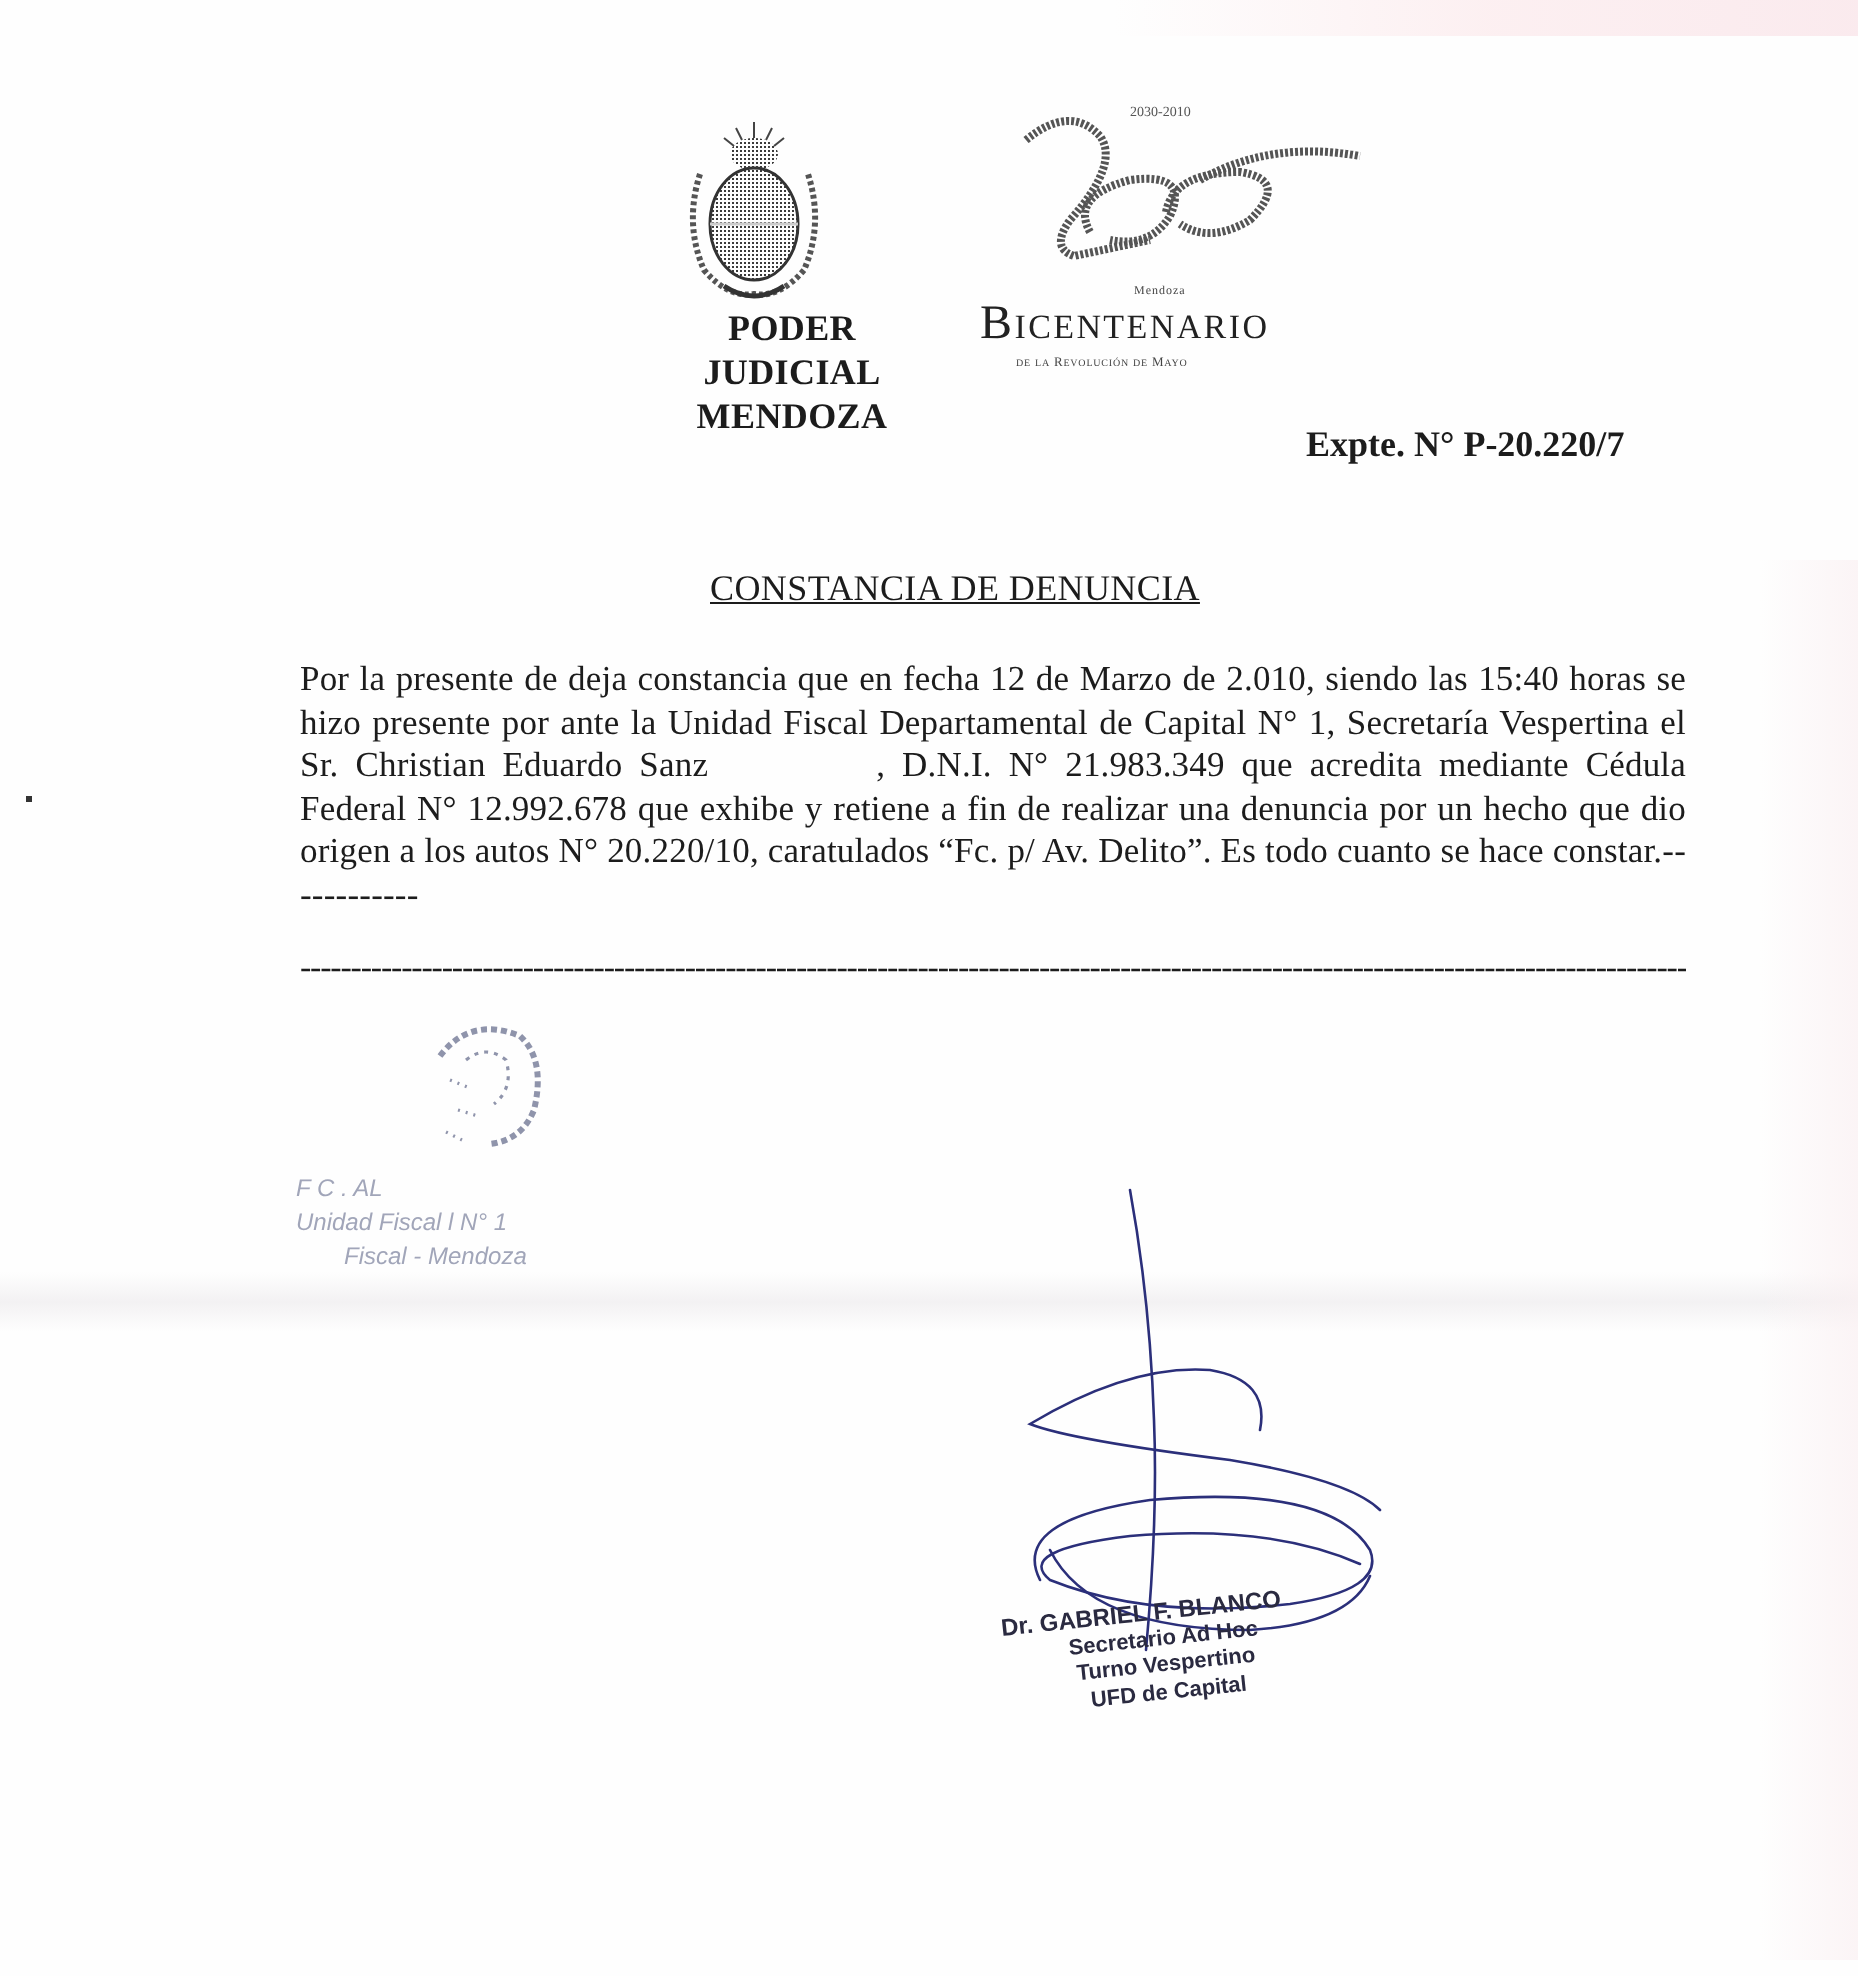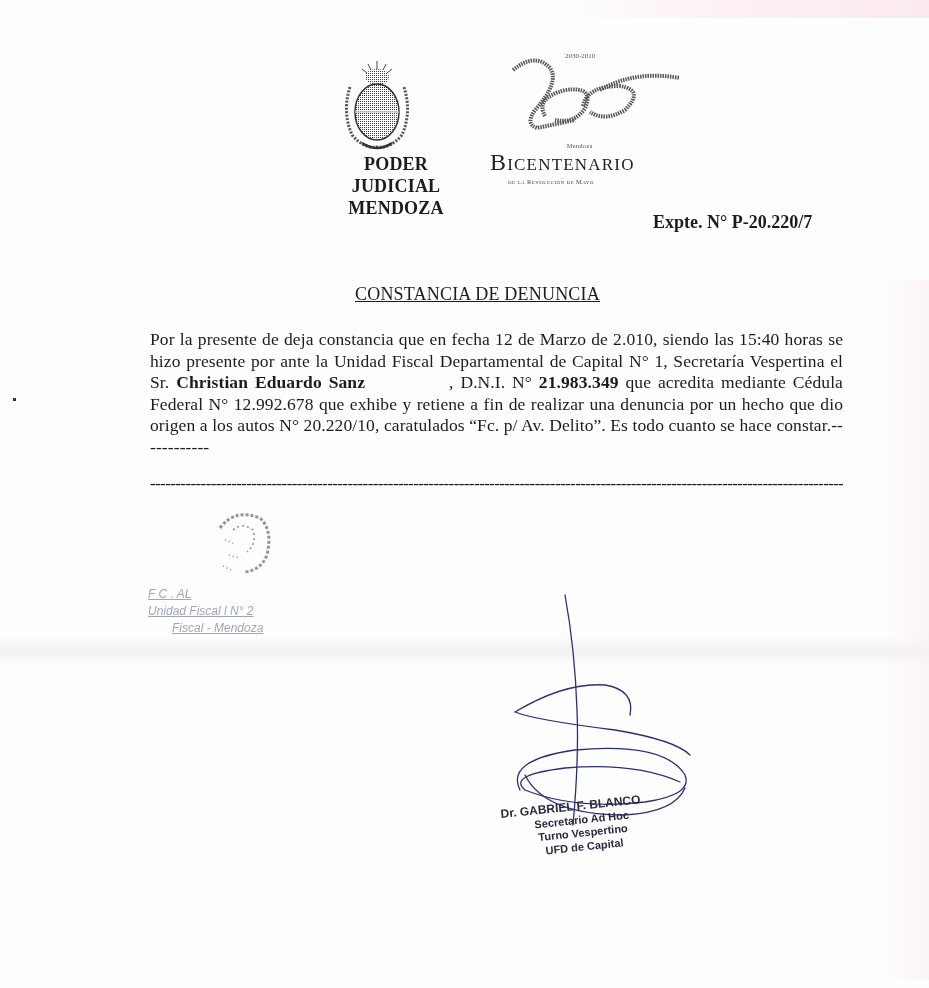--- a/index.html
+++ b/index.html
@@ -28,29 +28,29 @@
 
   .expte { left: 653px; top: 212px; font-size: 18px; font-weight: bold; }
 
   .title { left: 355px; top: 284px; font-size: 18px; font-weight: normal; text-decoration: underline; letter-spacing: 0.2px; }
 
   .body-text {
     left: 150px; top: 329px; width: 693px;
     font-size: 17.5px; line-height: 21.6px; text-align: justify; letter-spacing: 0.1px;
   }
   .body-text p { margin: 0; }
-  .body-text b { font-weight: bold; }
+  .body-text b { font-weight: normal; }
   .gap { display: inline-block; width: 84px; }
   .dash-line { left: 150px; top: 474px; width: 693px; font-size: 17px; overflow: hidden; white-space: nowrap; letter-spacing: -0.6px; }
 
   .stray-dot { left: 13px; top: 398px; width: 3px; height: 3px; background: #333; }
 
   
   .stamp-seal { left: 205px; top: 500px; width: 75px; height: 85px; }
-  .stamp-text { left: 148px; top: 586px; font-family: "Liberation Sans", sans-serif; font-style: italic; color: #8a90a8; font-size: 12px; line-height: 17px; opacity: 0.8; text-decoration: underline; }
+  .stamp-text { left: 148px; top: 586px; font-family: "Liberation Sans", sans-serif; font-style: italic; color: #8a90a8; font-size: 12px; line-height: 17px; opacity: 0.8; }
   .stamp-text div { white-space: nowrap; }
 
   
   .signature { left: 495px; top: 590px; width: 210px; height: 240px; }
   .sig-block {
     left: 500px; top: 808px; width: 160px;
     font-family: "Liberation Sans", "DejaVu Sans", sans-serif; font-weight: bold;
     color: #2a2a40; font-size: 11px; line-height: 13.5px; text-align: center;
     transform: rotate(-6deg); transform-origin: left top;
   }
@@ -116,21 +116,21 @@
 
 <svg class="abs stamp-seal" viewBox="0 0 75 85">
   <g fill="none" stroke="#6b7190" stroke-width="1.6" opacity="0.75">
     <path d="M15 28 Q30 8 55 18 Q68 30 62 55 Q56 70 40 72" stroke-dasharray="3 2" stroke-width="3"></path>
     <path d="M28 30 Q38 22 48 30 Q52 44 42 52" stroke-dasharray="2 3"></path>
     <path d="M20 40 L30 44 M24 55 L34 58 M18 66 L26 70" stroke-dasharray="1 3"></path>
   </g>
 </svg>
 <div class="abs stamp-text">
   <div>F C          .           AL</div>
-  <div>Unidad Fiscal          l N° 2</div>
+  <div>Unidad Fiscal          l N° 1</div>
   <div style="padding-left:24px">Fiscal - Mendoza</div>
 </div>
 
 <svg class="abs signature" viewBox="0 0 210 240">
   <g fill="none" stroke="#2b2f7a" stroke-width="1.3" stroke-linecap="round">
     <path d="M70 5 Q80 60 82 120 Q84 170 78 235"></path>
     <path d="M135 125 Q140 100 110 95 Q70 92 20 122 Q40 130 120 140 Q180 150 195 165"></path>
     <path d="M25 200 Q10 170 80 160 Q170 152 190 185 Q198 205 150 212 Q80 220 30 200 Q12 185 70 178 Q140 172 185 192"></path>
     <path d="M30 185 Q50 225 130 225 Q180 222 190 198"></path>
   </g>

